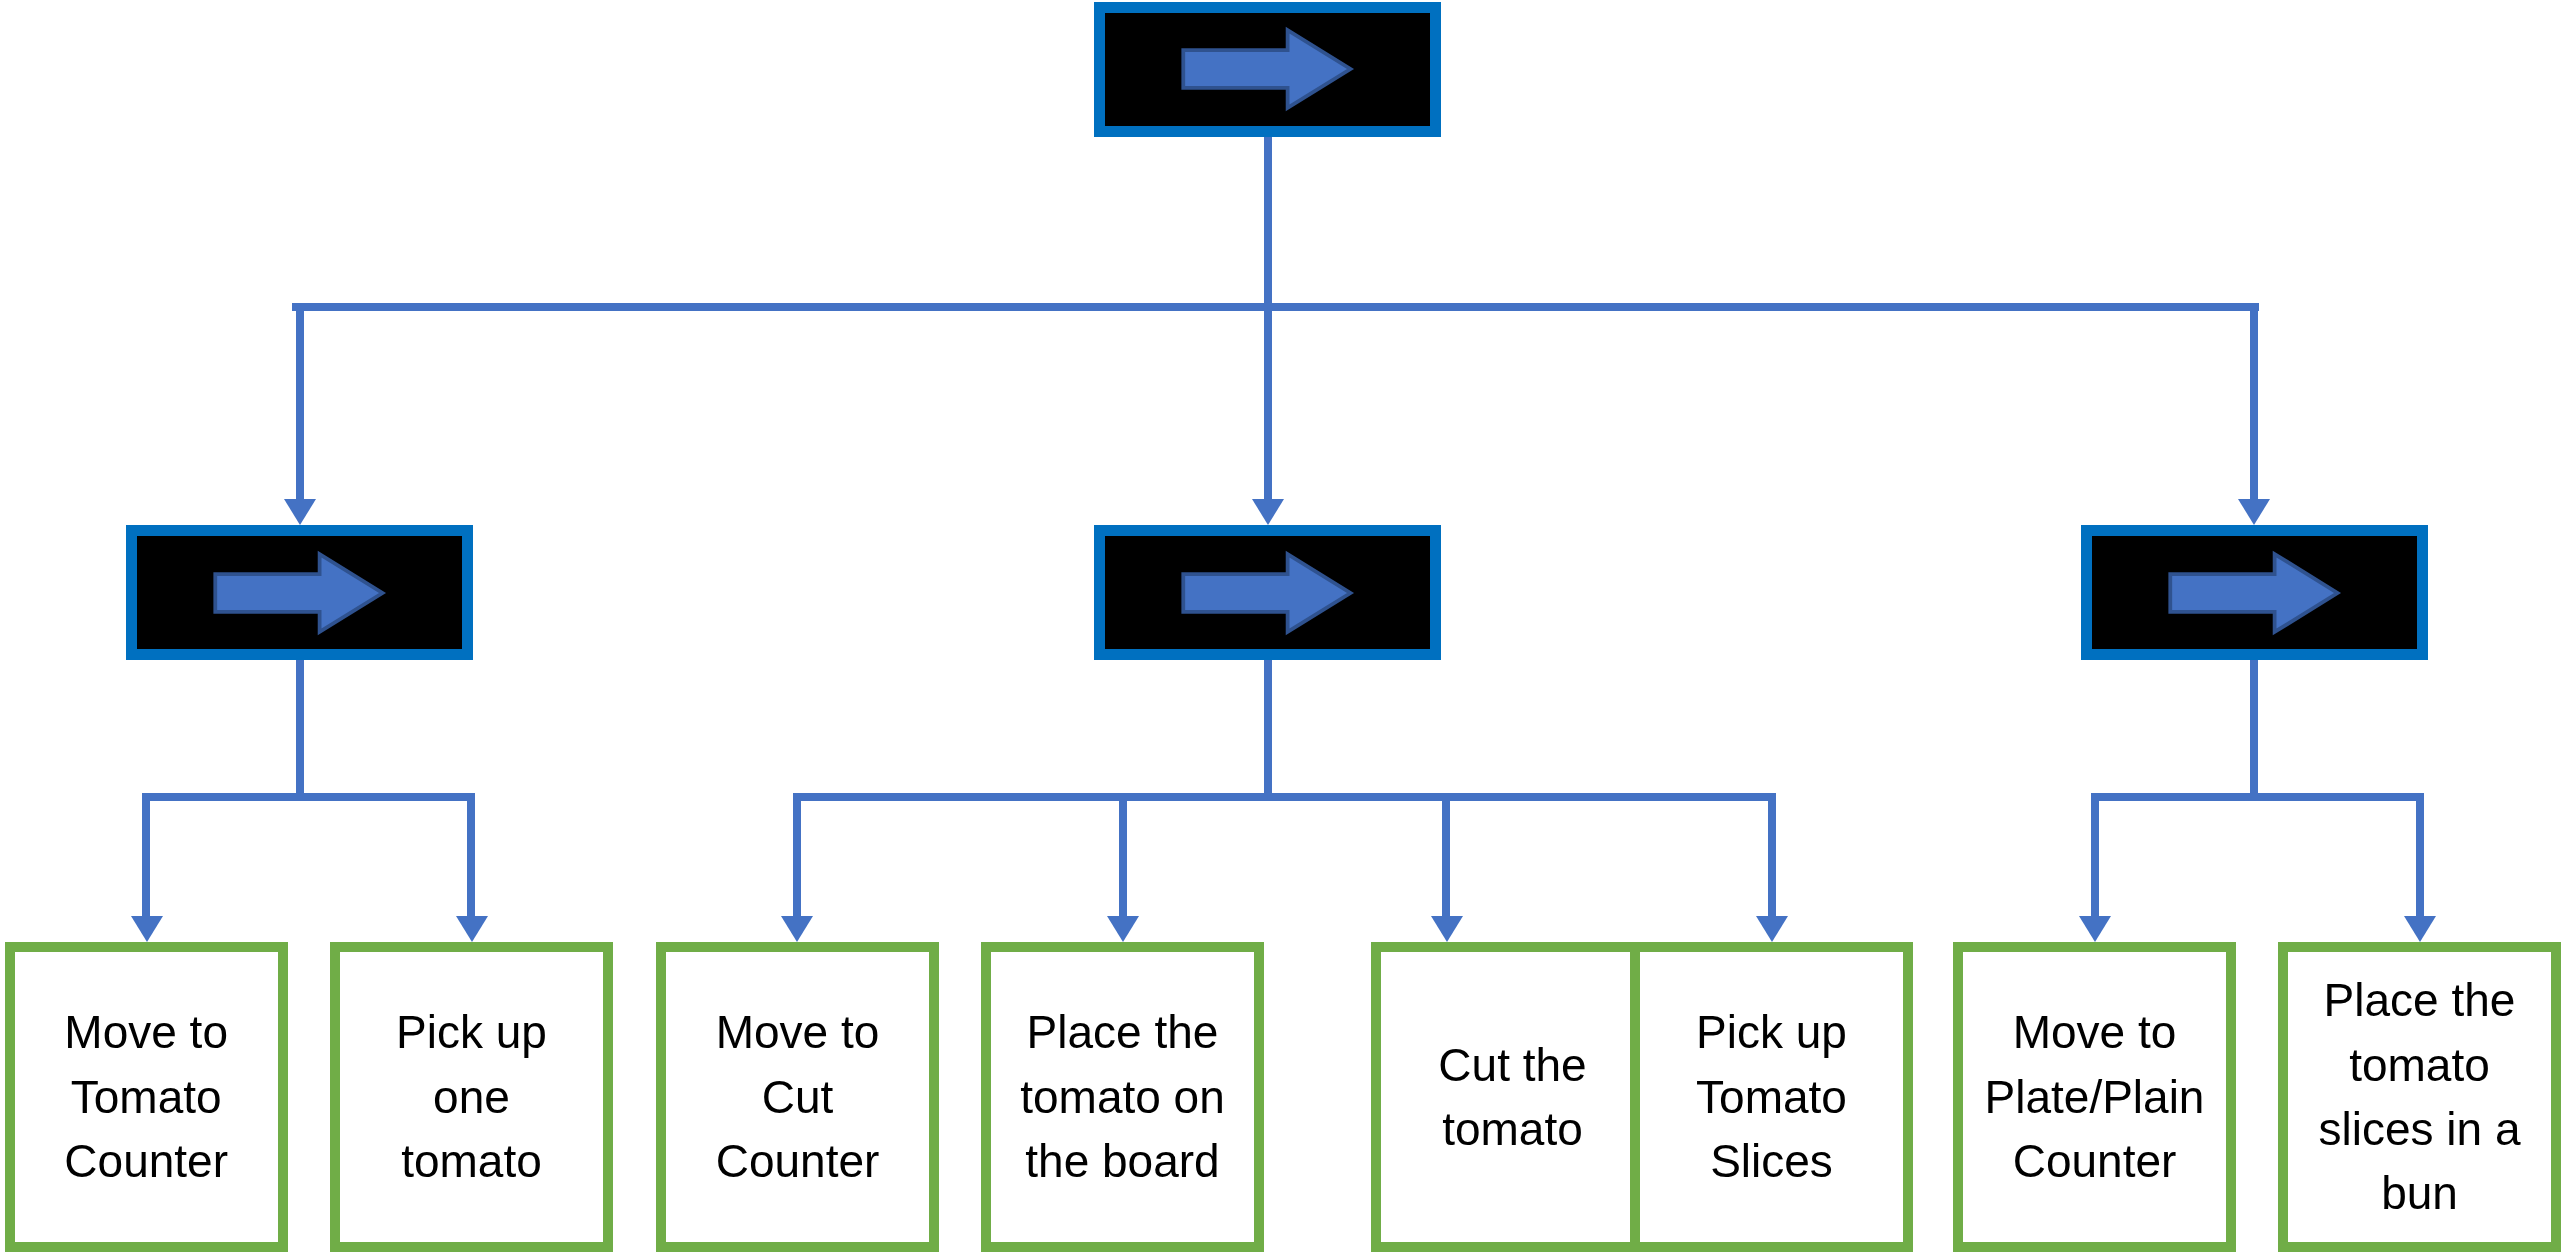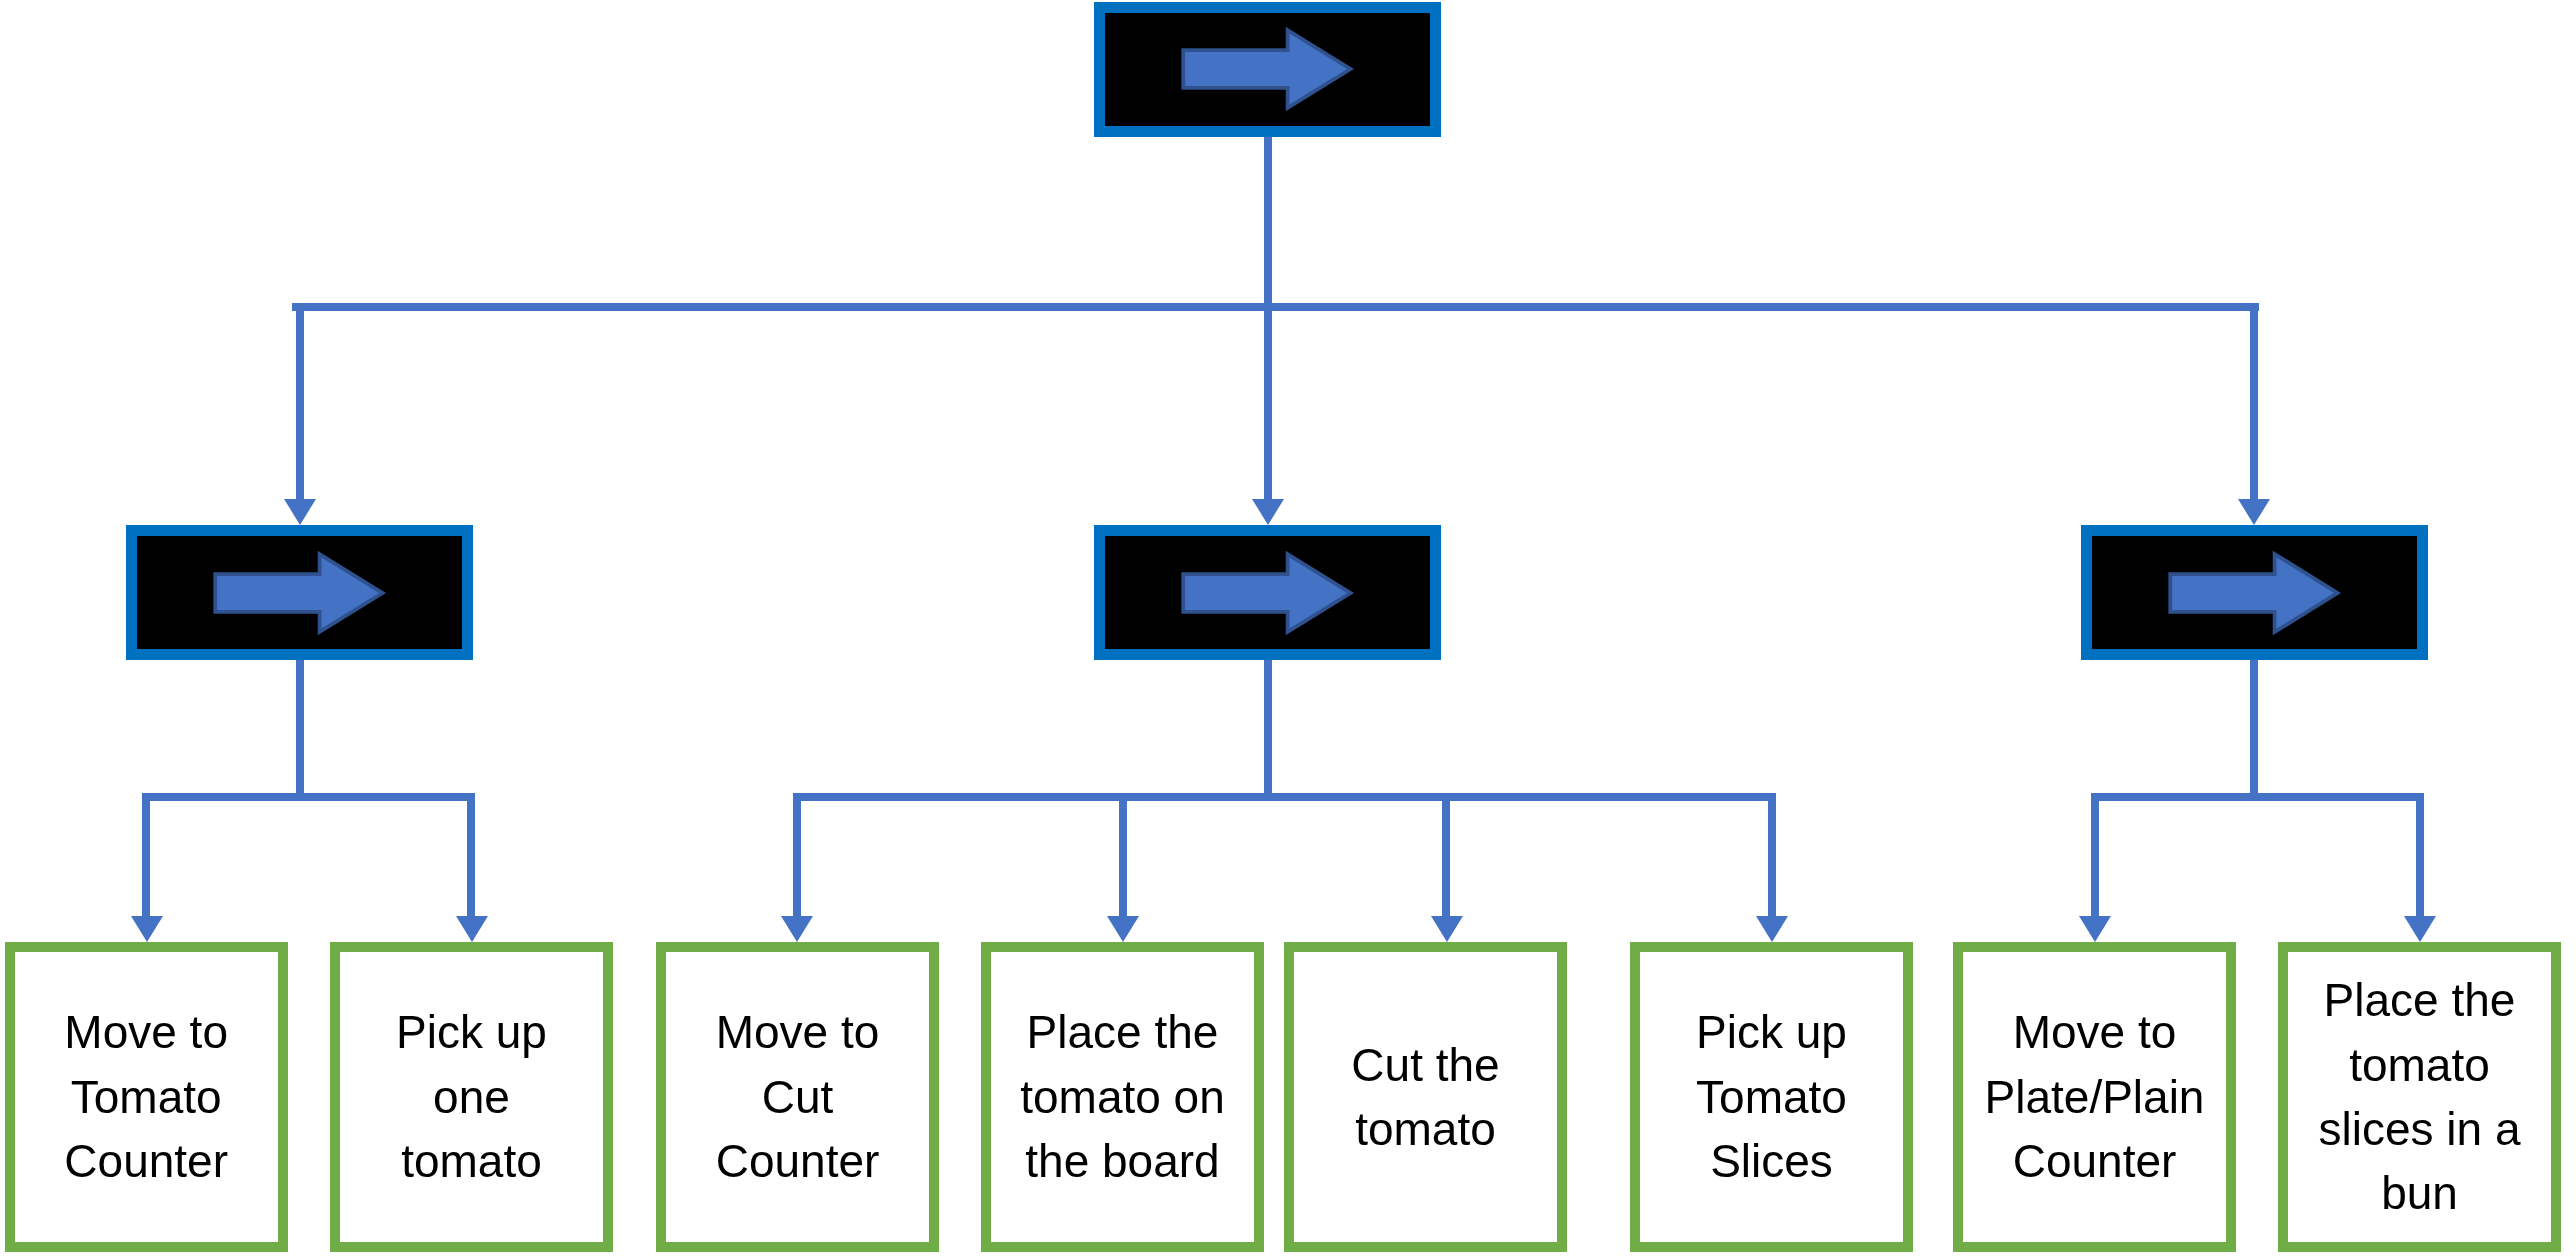--- a/index.html
+++ b/index.html
@@ -129,21 +129,21 @@
   <div class="leaf" style="left:656px;top:942px;">
     <span>Move to
 Cut
 Counter</span>
   </div>
   <div class="leaf" style="left:981px;top:942px;">
     <span>Place the
 tomato on
 the board</span>
   </div>
-  <div class="leaf" style="left:1284px;top:942px;text-align:center;">
+  <div class="leaf" style="left:1371px;top:942px;text-align:center;">
     <span>Cut the
 tomato</span>
   </div>
   <div class="leaf" style="left:1630px;top:942px;">
     <span>Pick up
 Tomato
 Slices</span>
   </div>
   <div class="leaf" style="left:1953px;top:942px;">
     <span>Move to

